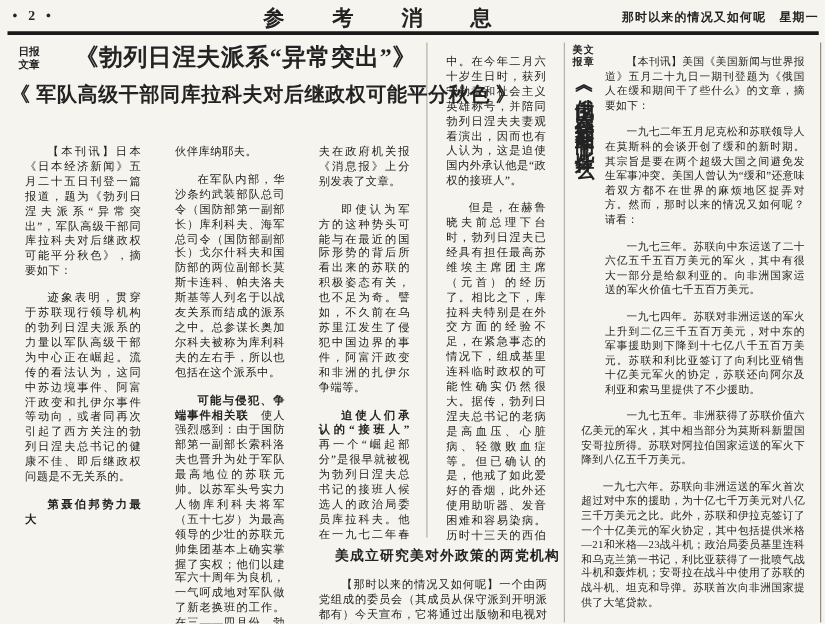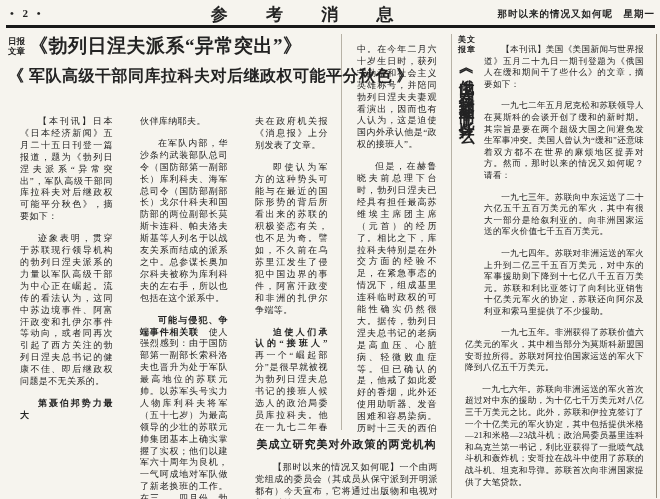--- a/index.html
+++ b/index.html
@@ -11,21 +11,21 @@
   .masthead{position:absolute;left:0;right:40px;top:3px;text-align:center;font-size:17px;
             font-weight:bold;letter-spacing:17px;}
   .issue-date{position:absolute;right:0;top:8px;font-size:9.5px;font-weight:bold;letter-spacing:1px;}
   
   .vr{position:absolute;width:1px;background:#b7b2a6;}
   .vr1{left:341px;top:34px;height:396px;}
   .vr2{left:451px;top:34px;height:464px;}
   .vr3{left:656px;top:34px;height:464px;background:#978f80;}
   
   .headline-block{position:absolute;left:8px;top:33px;width:332px;height:71px;}
-  .headline-row{display:flex;align-items:center;}
+  .headline-row{display:flex;align-items:center;justify-content:center;gap:24px;}
   .h-label{font-size:8.5px;font-weight:bold;line-height:10px;text-align:center;margin-right:4px;}
   .headline{font-size:19px;font-weight:bold;white-space:nowrap;letter-spacing:0.5px;}
   .subheadline{margin-top:7px;text-align:center;font-size:16px;font-weight:bold;
                letter-spacing:0.5px;white-space:nowrap;}
   
   .col{position:absolute;overflow:hidden;font-size:9px;line-height:11.9px;text-align:justify;
        letter-spacing:0.4px;}
   .col1{left:10px;top:106px;width:113px;height:393px;}
   .col2{left:130px;top:106px;width:108px;height:393px;}
   .col3{left:245px;top:106px;width:93px;height:327px;}
@@ -36,21 +36,21 @@
   
   .right-region{position:absolute;left:455px;top:34px;width:199px;height:464px;overflow:hidden;
                 font-size:8.6px;line-height:11.6px;text-align:justify;letter-spacing:0.3px;}
   .vtitle-box{float:left;width:24px;height:302px;margin-right:5px;}
   .vlabel{font-size:8px;font-weight:bold;line-height:9.5px;text-align:center;margin:1px 0 9px 0;
           letter-spacing:1px;}
   .vtitle{writing-mode:vertical-rl;text-orientation:mixed;font-size:15.5px;font-weight:bold;
           letter-spacing:4px;height:265px;margin:0 auto;display:block;}
   
   .article3{position:absolute;left:245px;top:437px;width:203px;height:62px;overflow:hidden;}
-  .a3-head{text-align:center;font-size:11px;font-weight:bold;margin:0 0 4px 0;letter-spacing:1px;}
+  .a3-head{text-align:right;font-size:11px;font-weight:bold;margin:0 0 4px 0;letter-spacing:1px;}
   .a3-body{font-size:9px;line-height:11.9px;text-align:justify;letter-spacing:0.4px;}
 </style>
 </head>
 <body>
 
 <div class="page">
 
   <div class="header">
     <span class="page-num">• 2 •</span>
     <span class="masthead">参 考 消 息</span>

